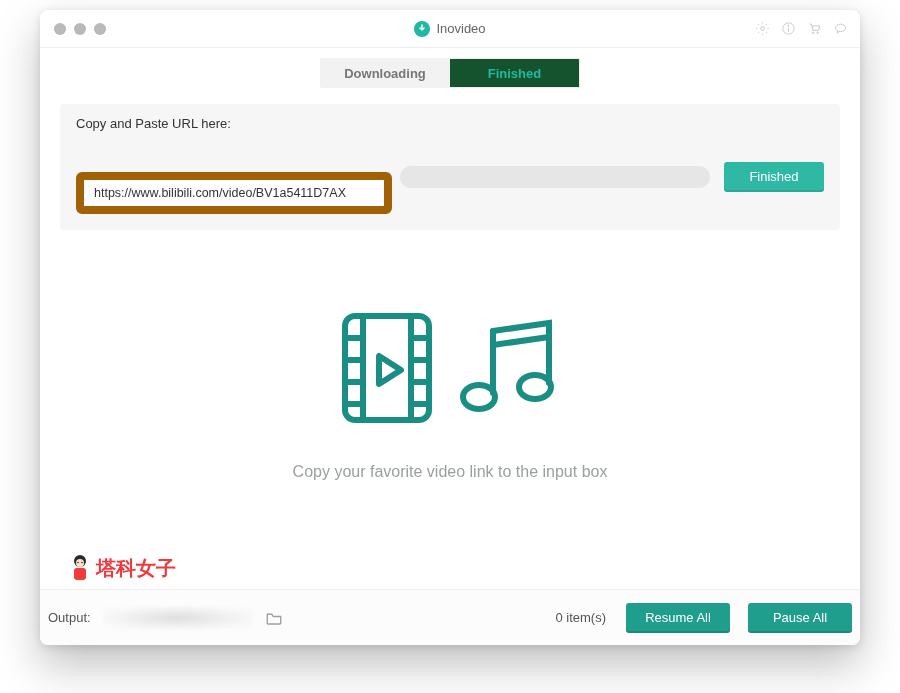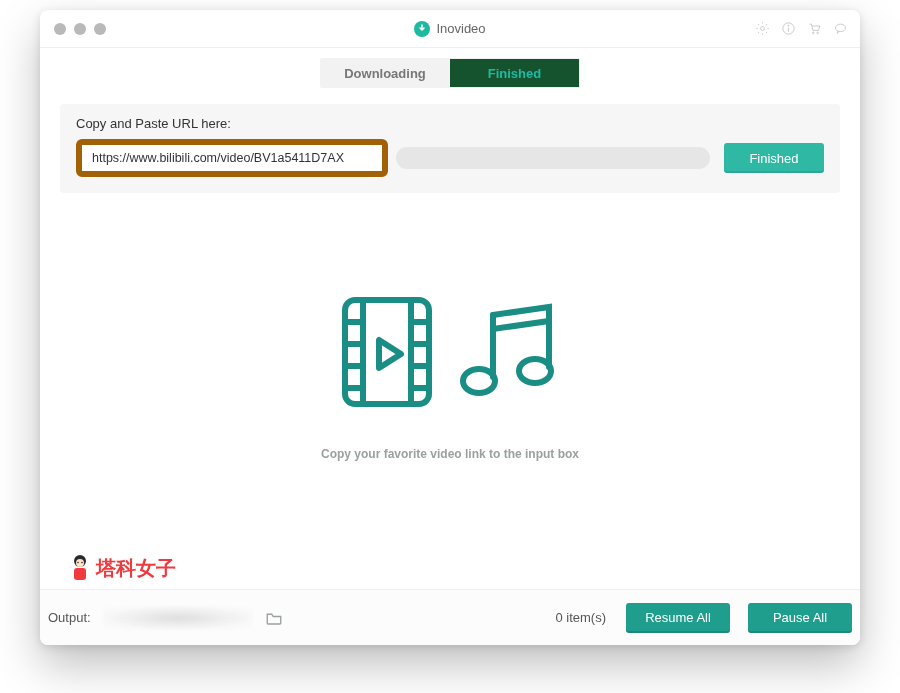--- a/index.html
+++ b/index.html
@@ -41,22 +41,23 @@
   .tab-downloading { background: #f2f2f2; color: #777; border-radius: 2px 0 0 2px; }
   .tab-finished { background: #14532d; color: #1fb9a2; border: 1px solid #eee; border-left: none; border-radius: 0 2px 2px 0; }
   
   .url-panel {
     margin: 6px 20px 0 20px; background: #f6f6f6; border-radius: 4px;
     padding: 12px 16px 16px 16px;
   }
   .url-label { font-size: 13px; color: #333; margin-bottom: 8px; }
   .url-row { display:flex; align-items:center; gap: 14px; }
   .url-highlight {
-    border: 6px solid #a16207; border-radius: 6px; padding: 0;
+    border: 8px solid #a16207; border-radius: 6px; padding: 0;
     flex: 0 0 auto;
+    margin-top: 33px;
   }
   .url-input {
     width: 300px; height: 26px; border: none; outline: none;
     background: #fff; border-radius: 3px; padding: 0 10px;
     font-size: 12.5px; color: #333;
   }
   .url-track {
     flex: 1; height: 22px; background: #e6e6e6; border-radius: 12px;
     margin-left: -6px;
   }
@@ -64,21 +65,21 @@
     width: 100px; height: 30px; background: #2fb8a3; color: #fff;
     border: none; border-radius: 3px; font-size: 13px; cursor: pointer;
     box-shadow: inset 0 -2px 0 rgba(0,0,0,0.08);
   }
   
   .main-area {
     flex: 1; display:flex; flex-direction:column; align-items:center; justify-content:center;
     gap: 22px; padding-bottom: 30px; position: relative;
   }
   .illus { display:flex; align-items:center; gap: 16px; }
-  .hint-text { font-size: 12px; color: #9aa0a0; font-weight: 700; margin-top: 9px; }
+  .hint-text { font-size: 16px; color: #9aa0a0; font-weight: 400; margin-top: 9px; }
   .watermark {
     position: absolute; left: 28px; bottom: 6px; display:flex; align-items:center; gap: 4px;
     color: #ef3b3e; font-weight: 700; font-size: 20px;
   }
   .watermark .girl { width: 24px; height: 30px; }
   
   .bottombar {
     height: 56px; border-top: 1px solid #eef0f0; background:#fcfcfc;
     display:flex; align-items:center; padding: 0 8px; gap: 12px;
   }

